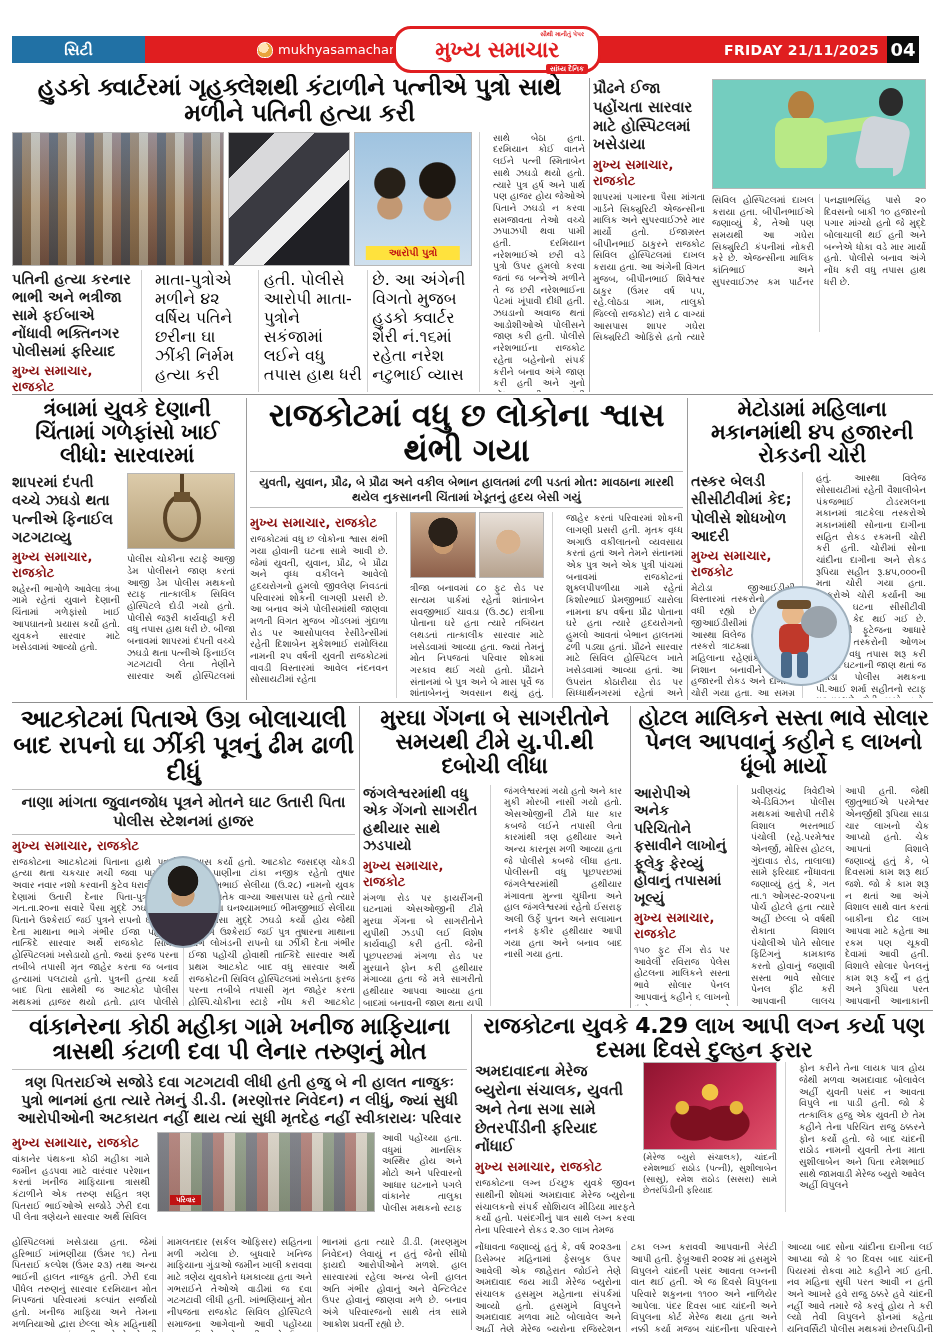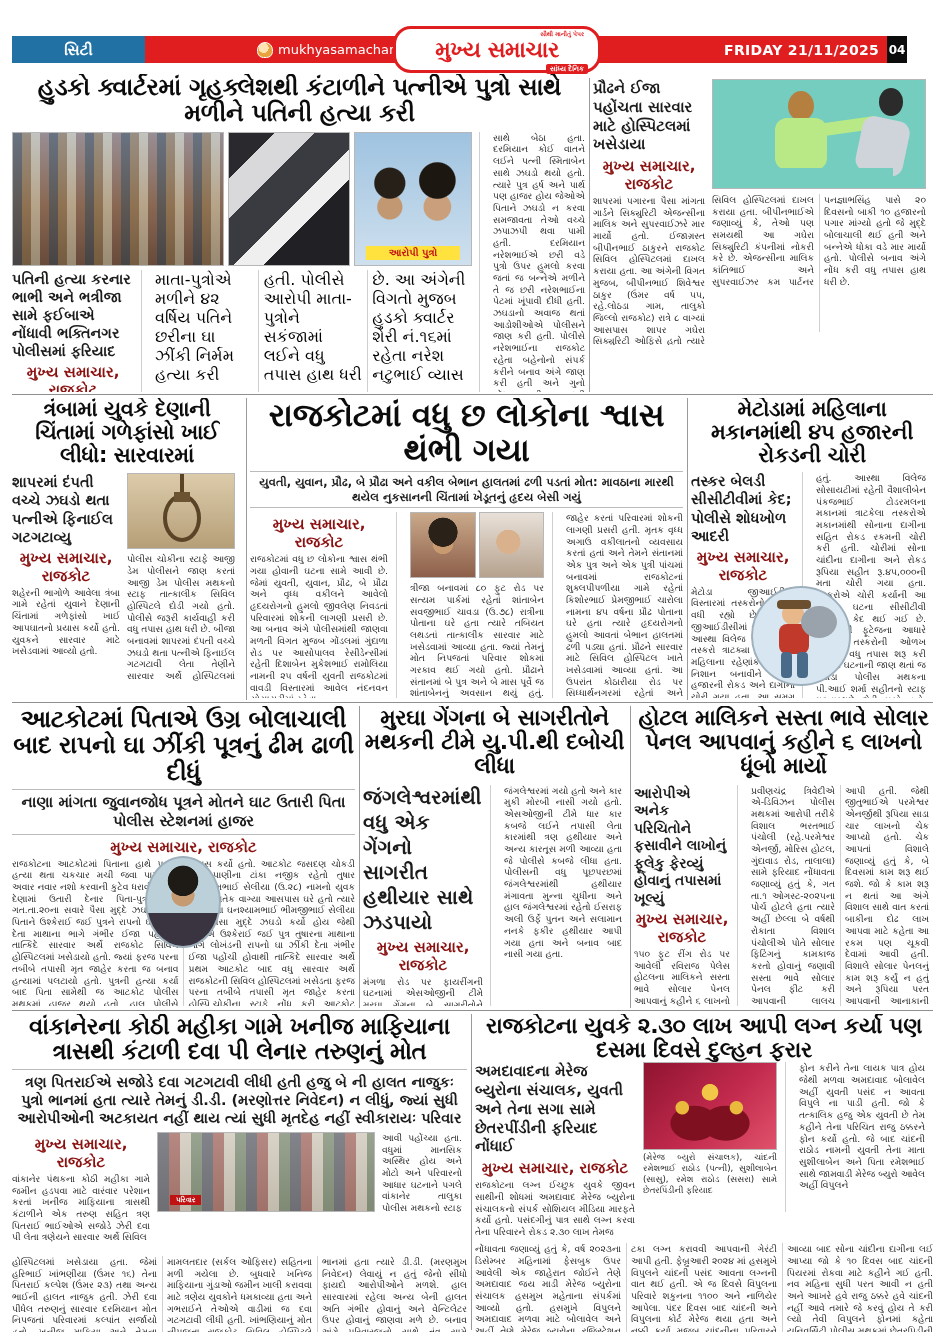--- a/index.html
+++ b/index.html
@@ -6,35 +6,35 @@
   html,body{background:#d9d9d9}
   body{font-family:"DejaVu Sans","Liberation Sans",sans-serif}
   .page{position:relative;width:945px;height:1337px;margin:0 auto;background:#ffffff;overflow:hidden}
 
   
   .h-section{position:absolute;left:12px;top:36px;width:133px;height:27px;display:flex;align-items:center;justify-content:center;color:#fff;font-weight:bold;font-size:15px}
   .h-bar{position:absolute;left:145px;top:36px;width:742px;height:27px;display:flex;align-items:center;color:#fff;font-size:13px}
   .h-mail{margin-left:112px;display:flex;align-items:center;gap:5px}
   .hand-ico{width:16px;height:16px;border-radius:50% 50% 40% 40%;background:radial-gradient(circle at 40% 35%,#ffe3b3 0 40%,#e8a33c 41% 100%);border:1px solid #fff}
   .h-date{margin-left:auto;margin-right:8px;font-weight:bold;font-size:14px;letter-spacing:.3px}
-  .h-page{position:absolute;left:887px;top:36px;width:20px;height:27px;background:#0c0c0c;color:#fff;font-weight:bold;font-size:12px;display:flex;align-items:center;justify-content:center}
+  .h-page{position:absolute;left:887px;top:36px;width:32px;height:27px;background:#0c0c0c;color:#fff;font-weight:bold;font-size:18px;display:flex;align-items:center;justify-content:center}
   .logo{position:absolute;left:393px;top:26px;width:208px;height:47px;background:#fff;border:3px solid #e01e20;border-radius:18px;z-index:5;display:flex;align-items:center;justify-content:center}
   .logo .big{color:#e01e20;font-weight:bold;font-size:22px;letter-spacing:-.5px}
   .logo .tiny-top{position:absolute;top:1px;right:14px;font-size:6px;color:#e01e20;font-weight:bold}
   .logo .tiny-bot{position:absolute;bottom:-4px;right:10px;background:#e01e20;color:#fff;font-size:7px;font-weight:bold;padding:1px 4px;border-radius:2px}
 
   
   .vr{position:absolute;width:1px;background:#9a9a9a}
   .hr{position:absolute;height:1px;background:#8f8f8f;left:12px;width:921px}
 
   
   .sec{position:absolute;overflow:hidden}
   .hl{font-weight:bold;text-align:center;color:#0b0b0b;line-height:1.1;letter-spacing:-.4px}
   .sub{font-weight:bold;color:#1b1b1b;line-height:1.25}
-  .byline{color:#8b1111;font-weight:bold;font-size:15px;text-align:center;margin:3px 0 2px}
+  .byline{color:#8b1111;font-weight:bold;font-size:13px;text-align:left;margin:3px 0 2px}
   .bt{font-size:9.2px;line-height:1.27;color:#222;text-align:justify}
   .cols2{column-count:2;column-gap:10px;column-rule:1px solid #cfcfcf}
   .cols3{column-count:3;column-gap:10px;column-rule:1px solid #cfcfcf}
   .row{display:flex}
   .colrule{border-left:1px solid #cfcfcf;padding-left:13px}
 
   
   .ph{position:relative;overflow:hidden;border:1px solid #b7b7b7}
   .ph-crowd{background:repeating-linear-gradient(90deg,rgba(38,48,68,.55) 0 9px,rgba(122,90,58,.5) 9px 18px,rgba(205,195,175,.45) 18px 27px,rgba(90,40,40,.35) 27px 36px),linear-gradient(180deg,#b9c4cd 0%,#a38a69 55%,#6f5c45 100%)}
   .ph-scooter{background:linear-gradient(135deg,#2a2a2e 0 18%,#d9d9db 18% 34%,#3a3a41 34% 54%,#efefef 54% 66%,#202025 66% 100%)}
@@ -193,24 +193,24 @@
 
   <div class="sec" style="left:12px;top:706px;width:343px;height:300px">
     <div class="hl" style="font-size:24px">આટકોટમાં પિતાએ ઉગ્ર બોલાચાલી બાદ રાપનો ઘા ઝીંકી પૂત્રનું ઢીમ ઢાળી દીધું</div>
     <div class="sub" style="font-size:15px;text-align:center;border-top:1px solid #bbb;border-bottom:1px solid #bbb;padding:3px 0;margin-top:4px;font-weight:600">નાણા માંગતા જુવાનજોધ પૂત્રને મોતને ઘાટ ઉતારી પિતા પોલીસ સ્ટેશનમાં હાજર</div>
     <div class="byline">મુખ્ય સમાચાર, રાજકોટ</div>
     <div class="cols2 bt" style="height:196px;overflow:hidden">રાજકોટના આટકોટમાં પિતાના હાથે પુત્રની હત્યા થતા ચકચાર મચી જવા પામી છે. અવાર નવાર નશો કરવાની કુટેવ ધરાવી પિતાને દેણામાં ઉતારી દેનાર પિતા-પુત્ર વચ્ચે ગત.તા.૨૦ના સવારે પૈસા મુદ્દે ઝઘડો કરતા પિતાને ઉશ્કેરાઈ જઈ પુત્રને રાપનો ઘા ઝીંકી દેતા માથાના ભાગે ગંભીર ઈજા પહોંચતા તાત્કિદે સારવાર અર્થે રાજકોટ સિવિલ હોસ્પિટલમાં ખસેડાયો હતો. જ્યાં ફરજ પરના તબીબે તપાસી મૃત જાહેર કરતા જ બનાવ હત્યામાં પલટાયો હતો. પુત્રની હત્યા કર્યા બાદ પિતા સામેથી જ આટકોટ પોલીસ મથકમાં હાજર થયો હતો. હાલ પોલીસે આરોપી પિતા સામે હત્યાની કલમો હેઠળ ગુનો નોંધી ધરપકડ કરી છે. ઉલ્લેખનિય છે કે મૃતક યુવકે ચાર દિવસ પૂર્વે પણ આત્મહત્યાનો પ્રયાસ કર્યો હતો. આટકોટ જસદણ ચોકડી પાસે પાણીના ટાંકા નજીક રહેતો તુષાર ઘનશ્યામભાઈ સેલીયા (ઉ.૨૮) નામનો યુવક સવારે સાતેક વાગ્યા આસપાસ ઘરે હતો ત્યારે તેના પિતા ઘનશ્યામભાઈ ભીમજીભાઈ સેલીયા સાથે પૈસા મુદ્દે ઝઘડો કર્યો હોય જેથી પિતાએ ઉશ્કેરાઈ જઈ પુત્ર તુષારના માથાના ભાગે લોખંડની રાપનો ઘા ઝીંકી દેતા ગંભીર ઈજા પહોંચી હોવાથી તાત્કિદે સારવાર અર્થે પ્રથમ આટકોટ બાદ વધુ સારવાર અર્થે રાજકોટની સિવિલ હોસ્પિટલમાં ખસેડતા ફરજ પરના તબીબે તપાસી મૃત જાહેર કરતા હોસ્પિ.ચોકીના સ્ટાફે નોંધ કરી આટકોટ પોલીસને જાણ કરતા પીઆઈ આર.એસ.સાકરીયા સહિતનો સ્ટાફ દોડી જઈ જરૂરી કાર્યવાહી કરી તપાસ હાથ ધરતા મૃતક એક બહેનનો એકનો એક મોટોભાઈ હતો. અને અપરણીત હતો. તે કંઈ કામ ધંધો કરતો ન હોય અને અવાર નવાર નશો કરી ઘરે આવી ઝઘડો કરી પૈસાની માંગણી કરતો હતો. દરમ્યાન ગઈકાલ સવારે પણ પિતા-પુત્ર વચ્ચે પૈસા મુદ્દે ઝઘડો થયો હોય જેથી પિતાને ઉશ્કેરાઈ રાપથી જીવલેણ હુમલો કરી હત્યા નિપજાવી હોવાનું જાણવા મળ્યું છે. બનાવ બાદ આરોપી પિતા સામેથી જ પોલીસ મથકમાં હાજર થતા તેની સામે હત્યાની કલમો મુજબ ગુનો નોંધી પોલીસે ધરપકડ કરી હતી.</div>
     <div class="ph ph-circle ph-portrait" style="position:absolute;left:133px;top:150px;width:76px;height:92px;border-radius:50%"></div>
   </div>
 
   <div class="sec" style="left:363px;top:706px;width:263px;height:300px">
-    <div class="hl" style="font-size:22px">મુરઘા ગેંગના બે સાગરીતોને મથકની ટીમે યુ.પી.થી દબોચી લીધા</div>
+    <div class="hl" style="font-size:22px">મુરઘા ગેંગના બે સાગરીતોને સમયથી ટીમે યુ.પી.થી દબોચી લીધા</div>
     <div class="row" style="margin-top:6px;gap:7px">
       <div style="width:120px">
-        <div class="sub" style="font-size:20px">જંગલેશ્વરમાંથી વધુ એક ગેંગનો સાગરીત હથીયાર સાથે ઝડપાયો</div>
+        <div class="sub" style="font-size:14px">જંગલેશ્વરમાંથી વધુ એક ગેંગનો સાગરીત હથીયાર સાથે ઝડપાયો</div>
         <div class="byline">મુખ્ય સમાચાર, રાજકોટ</div>
         <div class="bt" style="height:170px;overflow:hidden">મંગળા રોડ પર ફાયરીંગની ઘટનામાં એસઓજીની ટીમે મુરઘા ગેંગના બે સાગરીતોને યુપીથી ઝડપી લઈ વિશેષ કાર્યવાહી કરી હતી. જેની પૂછપરછમાં મંગળા રોડ પર મુરઘાને ફોન કરી હથીયાર મંગાવ્યા હતા જે મત્રે સાગરીતો હથીયાર આપવા આવ્યા હતા બાદમાં બનાવની જાણ થતા યુપી નાસી ગયા હતા. તેમજ જંગલેશ્વર માંથી મુરઘાનો સાગરીત દેશી પિસ્તલ સાથે પકડી વધુ કાર્યવાહી કરી છે. પોલીસ સૂત્રોના જણાવ્યા મુજબ મંગળા રોડ પર અંધાધુંધ ફાયરીંગના બનાવમાં એસઓજીએ સુત્રધાર સમીર ઉર્ફે મુરઘો, રાહુલનવાઝ સહીતને ઝડપી લીધા હતા જેના રિમાન્ડ મેળવી પૂછપરછ કરતા તે ફાયરીંગ કરી કારમાં</div>
       </div>
       <div class="bt colrule" style="width:132px;height:232px;overflow:hidden">જંગલેશ્વરમાં ગયો હતો અને કાર મુકી મોરબી નાસી ગયો હતો. એસઓજીની ટીમે ધાર કાર કબજે લઈને તપાસી લેતા કારમાંથી ત્રણ હથીયાર અને અન્ય કારતૂસ મળી આવ્યા હતા જે પોલીસે કબજે લીધા હતા. પોલીસની વધુ પૂછપરછમાં જંગલેશ્વરમાંથી હથીયાર મંગાવતા મુન્ના ચુધીના અને હાલ જંગલેશ્વરમાં રહેતો ઈસરાફ અલી ઉર્ફે પુતન અને સલામાન નનકે ફકીર હથીયાર આપી ગયા હતા અને બનાવ બાદ નાસી ગયા હતા.</div>
     </div>
   </div>
 
   <div class="sec" style="left:634px;top:706px;width:299px;height:300px">
     <div class="hl" style="font-size:22px">હોટલ માલિકને સસ્તા ભાવે સોલાર પેનલ આપવાનું કહીને ૬ લાખનો ધૂંબો માર્યો</div>
     <div class="row" style="margin-top:6px;gap:7px">
@@ -233,21 +233,21 @@
       </div>
       <div class="ph ph-group" style="width:218px;height:80px">
         <span class="group-tag">પરિવાર</span>
       </div>
       <div class="bt" style="width:80px;height:80px;overflow:hidden">આવી પહોંચ્યા હતા. વધુમાં માનસિક અસ્થિર હોય અને મોટો અને પરિવારનો આધાર ઘટનાને પગલે વાંકાનેર તાલુકા પોલીસ મથકનો સ્ટાફ રાજકોટ દોડી આવ્યો. જો કે પરિવારે જ્યાં સુધી ધરપકડ નહીં કરવામાં આવે ત્યાં સુધી</div>
     </div>
     <div class="cols3 bt" style="margin-top:5px;height:118px;overflow:hidden">હોસ્પિટલમાં ખસેડાયા હતા. જેમાં હરિભાઈ ખાંભણીયા (ઉંમર ૧૬) તેના પિતરાઈ કલ્પેશ (ઉંમર ૨૩) તથા અન્ય ભાઈની હાલત નાજુક હતી. ઝેરી દવા પીધેલ તરુણનું સારવાર દરમિયાન મોત નિપજતાં પરિવારમાં કલ્પાંત સર્જાયો હતો. ખનીજ માફિયા અને તેમના મળતિયાઓ દ્વારા છેલ્લા એક મહિનાથી ત્રાસ ગુજારવામાં આવી રહ્યો છે. તેમની સાથે ગામના સરપંચનો ભાઈ અને મામલતદાર (સર્કલ ઓફિસર) સહિતના મળી ગયેલા છે. બુધવારે ખનિજ માફિયાના ગુંડાઓ જમીન ખાલી કરાવવા માટે ત્રણેય યુવકોને ધમકાવ્યા હતા અને ગભરાઈને તેઓએ વાડીમાં જ દવા ગટગટાવી લીધી હતી. ખાંભણિયાનું મોત નીપજતા રાજકોટ સિવિલ હોસ્પિટલે સમાજના આગેવાનો આવી પહોંચ્યા હતા. પરિવારે મૃતદેહ સ્વીકારનો ઈન્કાર કરી આક્ષેપ કર્યા હતા કે તેમના પુત્રો ભાનમાં હતા ત્યારે ડી.ડી. (મરણમુખ નિવેદન) લેવાયું ન હતું જેનો સીધો ફાયદો આરોપીઓને મળશે. હાલ સારવારમાં રહેલા અન્ય બેની હાલત અતિ ગંભીર હોવાનું અને વેન્ટિલેટર ઉપર હોવાનું જાણવા મળે છે. બનાવ અંગે પરિવારજનો સાથે તંત્ર સામે આક્રોશ પ્રવર્તી રહ્યો છે.</div>
   </div>
 
   <div class="sec" style="left:475px;top:1014px;width:458px;height:318px">
-    <div class="hl" style="font-size:22px">રાજકોટના યુવકે ૨.૩૦ લાખ આપી લગ્ન કર્યા પણ દસમા દિવસે દુલ્હન ફરાર</div>
+    <div class="hl" style="font-size:22px">રાજકોટના યુવકે 4.29 લાખ આપી લગ્ન કર્યા પણ દસમા દિવસે દુલ્હન ફરાર</div>
     <div class="row" style="gap:8px">
       <div style="width:160px">
         <div class="sub" style="font-size:15px">અમદાવાદના મેરેજ બ્યુરોના સંચાલક, યુવતી અને તેના સગા સામે છેતરપીંડીની ફરિયાદ નોંધાઈ</div>
         <div class="byline">મુખ્ય સમાચાર, રાજકોટ</div>
         <div class="bt" style="height:60px;overflow:hidden">રાજકોટના લગ્ન ઈચ્છુક યુવકે જીવન સાથીની શોધમાં અમદાવાદ મેરેજ બ્યુરોના સંચાલકનો સંપર્ક સોશિયલ મીડિયા મારફતે કર્યો હતો. પસંદગીનું પાત્ર સાથે લગ્ન કરવા તેના પરિવારને રોકડ ૨.૩૦ લાખ તેમજ</div>
       </div>
       <div style="width:134px">
         <div class="ph ph-henna" style="width:134px;height:88px"></div>
         <div class="cap" style="height:58px;overflow:hidden">(મેરેજ બ્યુરો સંચાલક), ચાંદની રમેશભાઈ રાઠોડ (પત્ની), સુશીલાબેન (સાસુ), રમેશ રાઠોડ (સસરા) સામે છેતરપિંડીની ફરિયાદ</div>
       </div>

